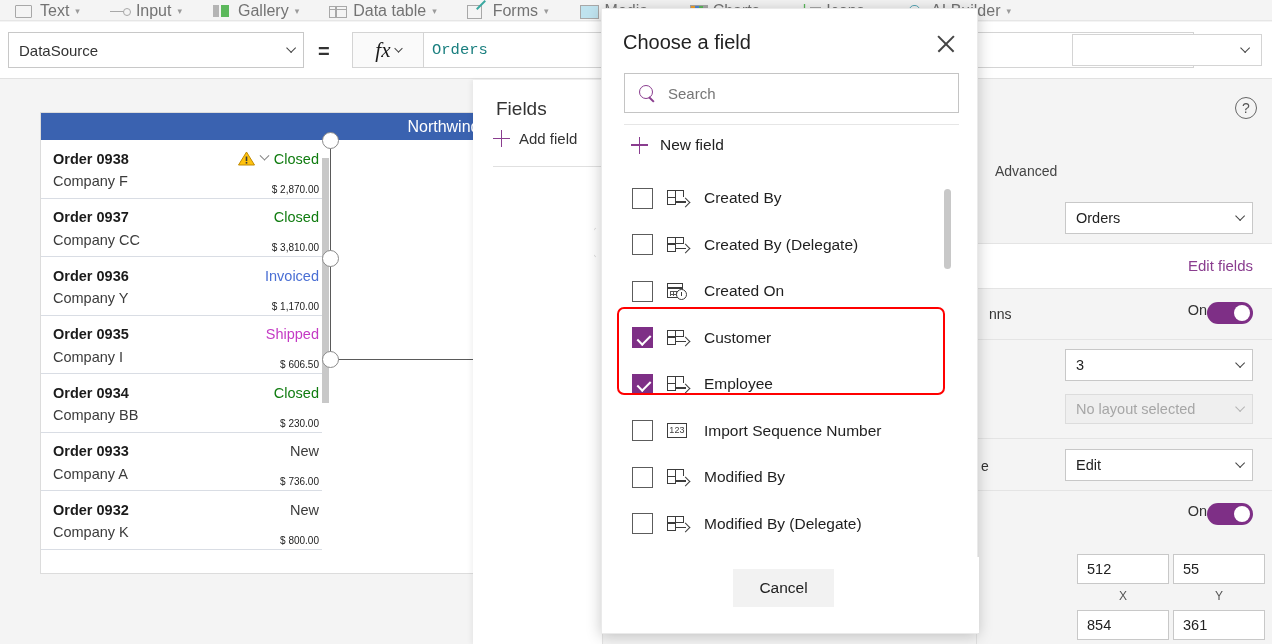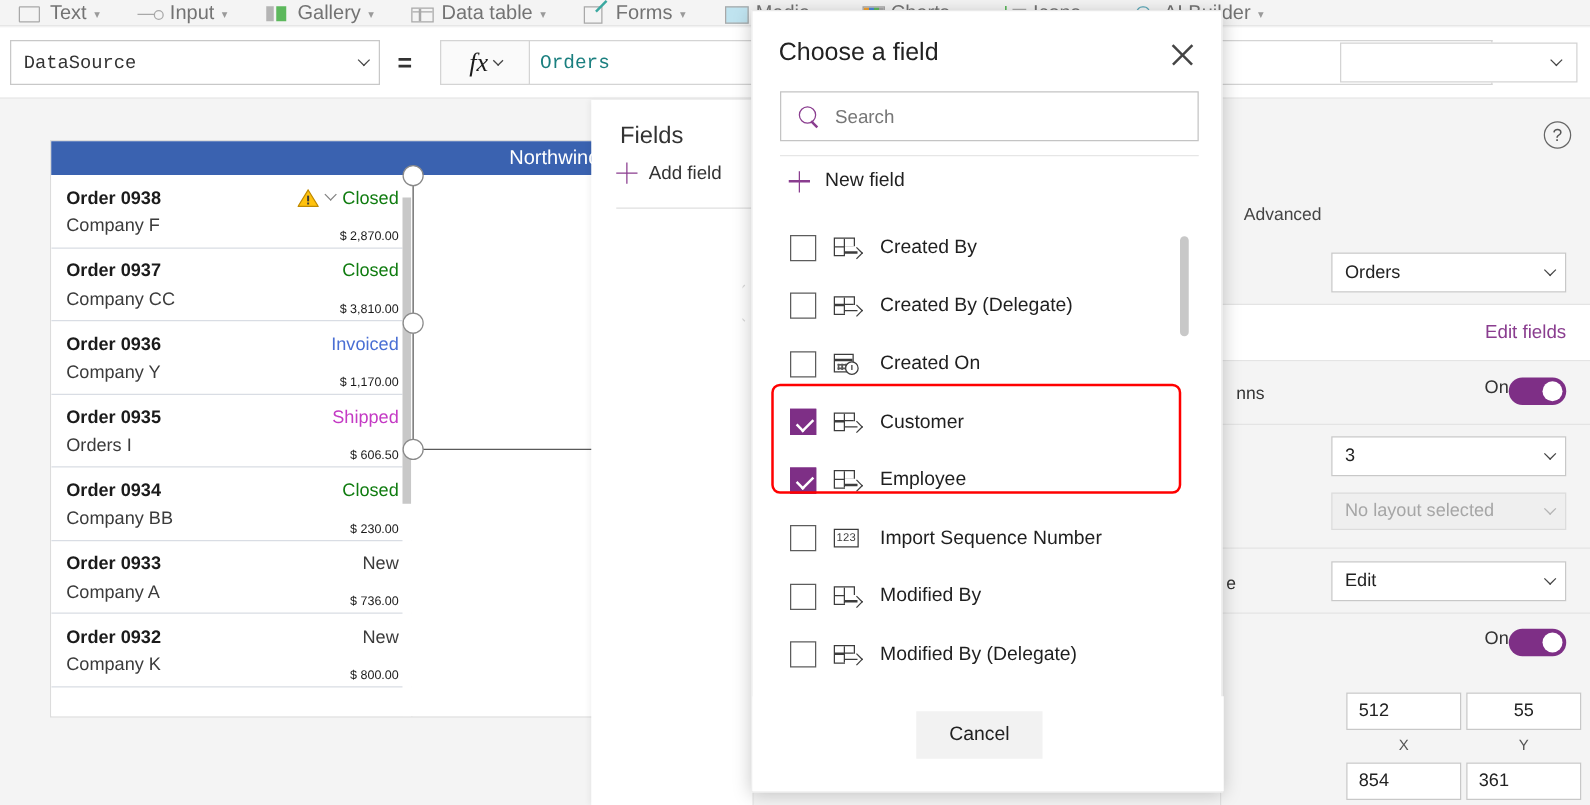--- a/index.html
+++ b/index.html
@@ -52,21 +52,21 @@
   
   .fx-bar {
     position: absolute; top: 22px; left: 0; width: 1272px; height: 57px;
     background: #ffffff; border-bottom: 1px solid #e1e1e1;
   }
   .prop-select {
     position: absolute; left: 8px; top: 10px; width: 296px; height: 36px;
     border: 1px solid #c8c8c8; background: #fff;
     display: flex; align-items: center; padding: 0 10px;
   }
-  .prop-select .pv { font-size: 15px; color: #333; flex: 1; font-family: Liberation Mono, monospace; }
+  .prop-select .pv { font-size: 15px; color: #333; flex: 1; }
   .eq { position: absolute; left: 318px; top: 18px; font-size: 20px; color: #333; font-weight: 600; }
   .fx-box {
     position: absolute; left: 352px; top: 10px; width: 72px; height: 36px;
     border: 1px solid #d4d4d4; background: #fafafa;
     display: flex; align-items: center; justify-content: center; gap: 4px;
   }
   .fx-glyph { font-family: "Liberation Serif", serif; font-style: italic; font-size: 21px; color: #1b1b1b; }
   .formula-input {
     position: absolute; left: 424px; top: 10px; width: 770px; height: 36px;
     border: 1px solid #d4d4d4; border-left: none; background: #fff;
@@ -384,21 +384,21 @@
               </div>
             </div>
             <div class="grow">
               <div class="l1">
                 <span class="g-order">Order 0935</span>
                 <span class="g-right">
                   <span class="g-status" style="color:#c43ac4">Shipped</span>
                 </span>
               </div>
               <div class="l2">
-                <span class="g-company">Orders I</span>
+                <span class="g-company">Company I</span>
                 <span class="g-amount">$ 606.50</span>
               </div>
             </div>
             <div class="grow">
               <div class="l1">
                 <span class="g-order">Order 0934</span>
                 <span class="g-right">
                   <span class="g-status" style="color:#107c10">Closed</span>
                 </span>
               </div>
@@ -514,21 +514,21 @@
         <span class="toggle-lbl">On</span>
         <span class="toggle">
             <span class="knob"></span>
           </span>
       </span>
     </div>
 
     <div class="num-box" style="left:100px;top:475px;">
       <span>512</span>
     </div>
-    <div class="num-box" style="left:196px;top:475px;justify-content:center;">
+    <div class="num-box" style="left:196px;top:475px;">
       <span>55</span>
     </div>
     <span class="xy-cap" style="left:142px;top:510px;">X</span>
     <span class="xy-cap" style="left:238px;top:510px;">Y</span>
 
     <div class="num-box" style="left:100px;top:531px;">
       <span>854</span>
     </div>
     <div class="num-box" style="left:196px;top:531px;">
       <span>361</span>

